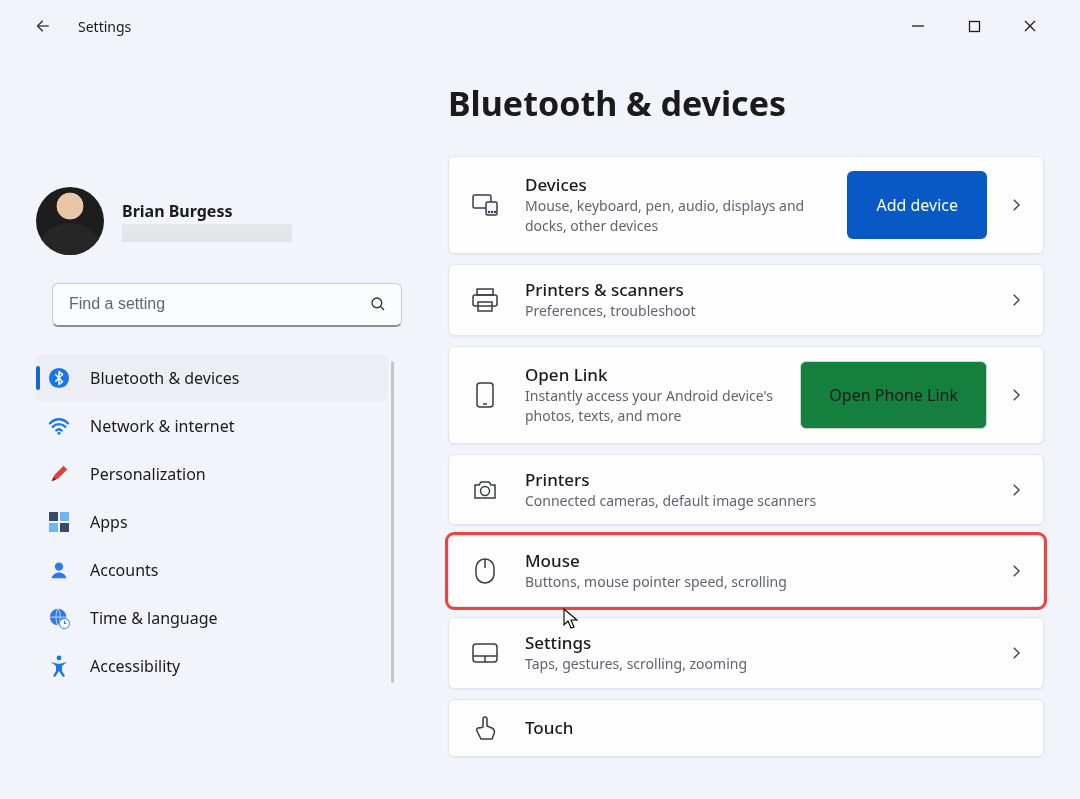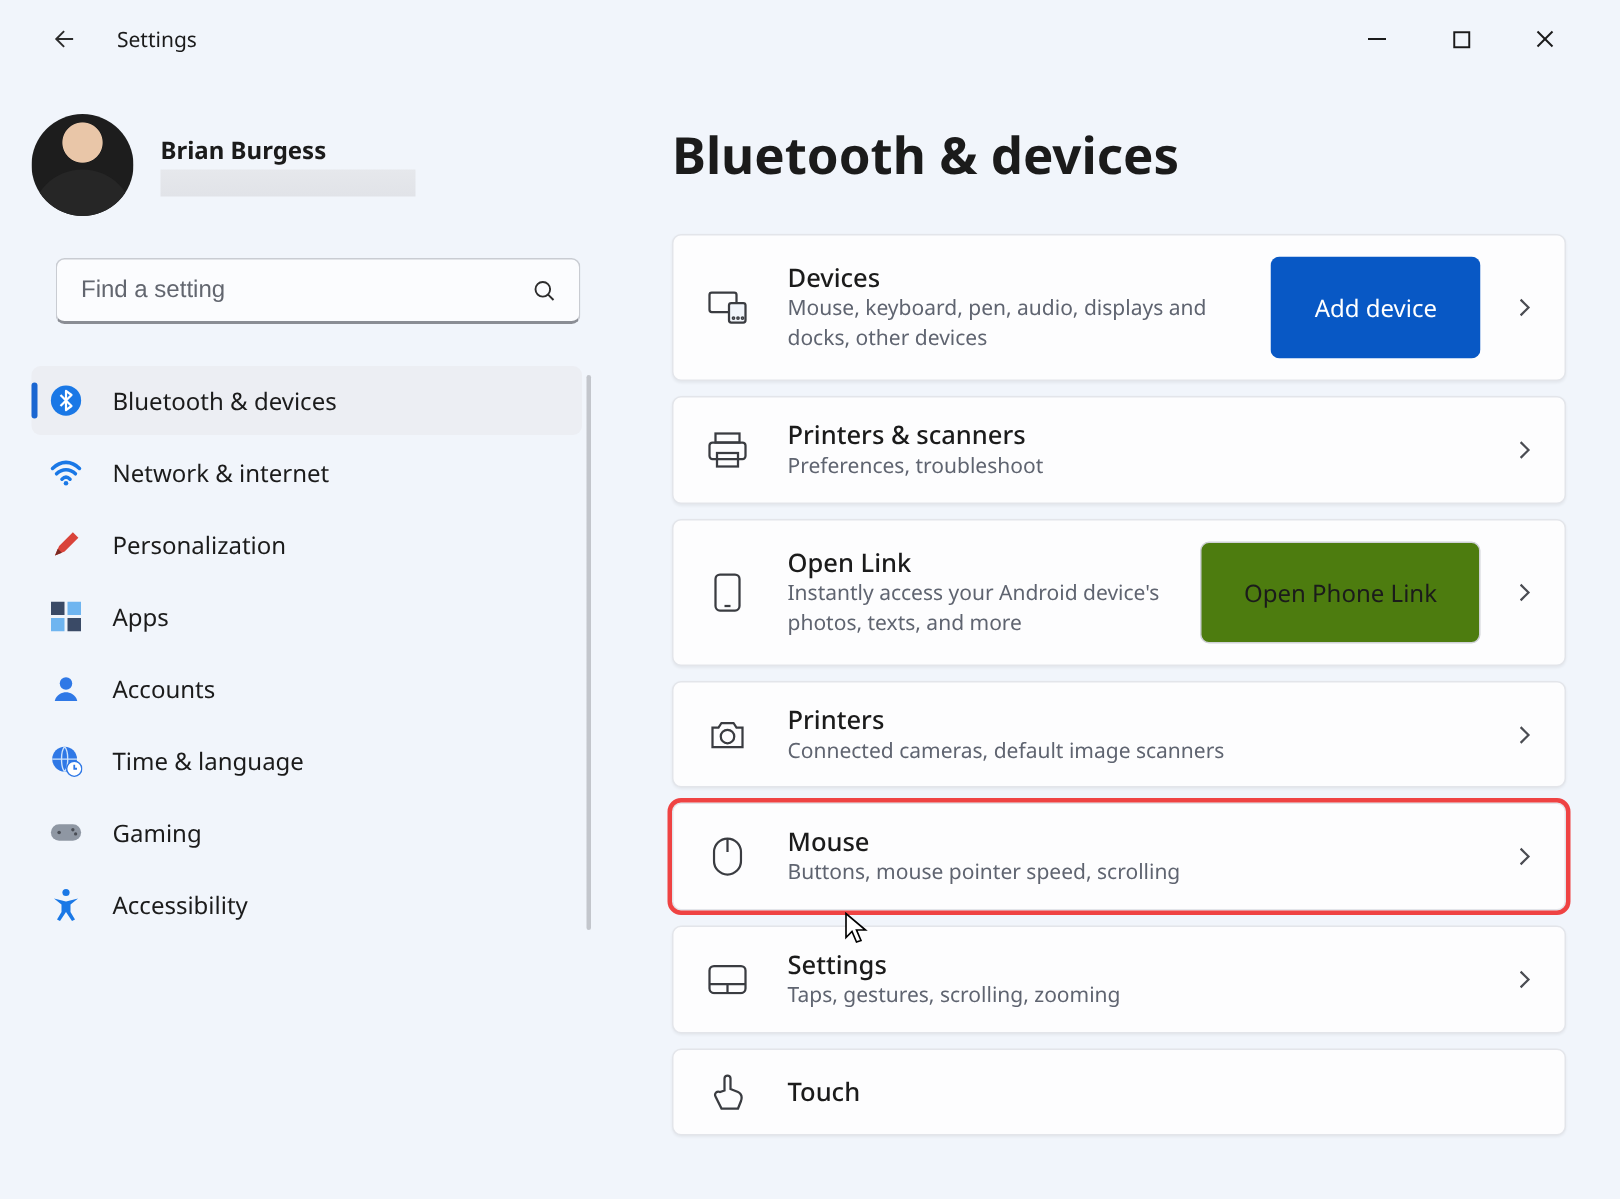--- a/index.html
+++ b/index.html
@@ -24,21 +24,21 @@
   
   .titlebar{display:flex;align-items:center;height:52px;padding:0 8px 0 30px;}
   .titlebar .back{width:24px;height:24px;display:flex;align-items:center;justify-content:center;}
   .titlebar .appname{margin-left:24px;font-size:14px;}
   .titlebar .wincontrols{margin-left:auto;display:flex;gap:28px;padding-right:28px;}
   .wincontrols div{width:28px;height:28px;display:flex;align-items:center;justify-content:center;}
 
   .layout{display:flex;height:calc(100% - 52px);}
 
   
-  .sidebar{width:398px;display:flex;flex-direction:column;padding:24px 10px 0 21px;}
+  .sidebar{width:398px;display:flex;flex-direction:column;padding:24px 10px 0 36px;justify-content:center;}
   .profile{display:flex;align-items:center;gap:18px;margin-bottom:28px;}
   .avatar{width:68px;height:68px;border-radius:50%;background:radial-gradient(circle at 50% 28%, #e9c6a8 0 22%, transparent 23%),#1d1d1d;position:relative;overflow:hidden;}
   .avatar::after{content:"";position:absolute;inset:auto 0 -6px 0;height:55%;background:#262626;border-radius:50% 50% 0 0/90% 90% 0 0;}
   .username{font-weight:700;font-size:16px;}
   .useremail{width:170px;height:18px;background:linear-gradient(#e6e8ec,#e1e3e8);margin-top:2px;}
 
   .searchbox{display:flex;align-items:center;border:1px solid #c9ccd2;border-bottom:2px solid #8a8d94;border-radius:6px;background:#fbfcfe;padding:0 14px;height:44px;margin-bottom:28px;width:350px;margin-left:16px;}
   .searchbox input{flex:1;border:none;background:transparent;outline:none;font-size:16px;color:var(--text);}
   .searchbox input::placeholder{color:#62666f;}
 
@@ -55,21 +55,21 @@
   .cards{display:flex;flex-direction:column;gap:10px;}
   .card{background:var(--card);border:1px solid var(--card-border);border-radius:6px;padding:14px 18px 14px 22px;display:flex;align-items:center;gap:26px;box-shadow:var(--shadow);}
   .card.highlight{outline:3px solid #ef4343;outline-offset:0;}
   .card-icon{width:28px;height:28px;display:flex;align-items:center;justify-content:center;flex:0 0 28px;color:#3a3c41;}
   .card-body{flex:1;min-width:0;}
   .card-title{font-size:17px;font-weight:500;line-height:1.3;}
   .card-sub{font-size:14px;color:var(--muted);line-height:1.4;}
   .card-actions{display:flex;align-items:center;gap:20px;}
   .btn{border-radius:6px;padding:22px 28px;font-size:16px;cursor:default;border:1px solid transparent;}
   .btn-primary{background:var(--accent);color:#fff;}
-  .btn-secondary{background:#4d7c0f;border:1px solid #cfd1d6;color:var(--text);}
+  .btn-secondary{background:#15803d;border:1px solid #cfd1d6;color:var(--text);}
   .chevron{width:18px;height:18px;flex:0 0 18px;color:#4a4c52;}
 
   .cursor{position:absolute;left:563px;top:608px;width:16px;height:22px;pointer-events:none;}
 </style>
 </head>
 <body>
 
 <div class="titlebar">
   <div class="back">
     <svg width="18" height="18" viewBox="0 0 24 24" fill="none" stroke="#2c2c2c" stroke-width="1.7">
@@ -171,31 +171,20 @@
               <circle cx="11" cy="11" r="9" fill="#2f78e6"></circle>
               <path d="M2 11h18M11 2c3 3 3 15 0 18M11 2c-3 3-3 15 0 18" stroke="#cfe3fb" stroke-width="1" fill="none"></path>
               <circle cx="18" cy="18" r="5.5" fill="#fff" stroke="#2f78e6" stroke-width="1"></circle>
               <path d="M18 15v3h2" stroke="#2f78e6" stroke-width="1.3" fill="none"></path>
             </svg>
           </span>
         <span>Time &amp; language</span>
       </div>
       <div class="nav-item">
         <span class="nav-icon">
-            <svg width="24" height="16" viewBox="0 0 24 16">
-              <rect x="1" y="2" width="22" height="12" rx="6" fill="#8f97a3"></rect>
-              <circle cx="7" cy="8" r="1.3" fill="#4a4e56"></circle>
-              <circle cx="17" cy="6" r="1.2" fill="#4a4e56"></circle>
-              <circle cx="19" cy="9" r="1.2" fill="#4a4e56"></circle>
-            </svg>
-          </span>
-        <span>Gaming</span>
-      </div>
-      <div class="nav-item">
-        <span class="nav-icon">
             <svg width="20" height="22" viewBox="0 0 20 22" fill="#1a78e6">
               <circle cx="10" cy="3" r="2.4"></circle>
               <path d="M2 7l8 2 8-2-5 4v5l3 5-2 1-4-6-4 6-2-1 3-5v-5z"></path>
             </svg>
           </span>
         <span>Accessibility</span>
       </div>
     </nav>
   </aside>
 

